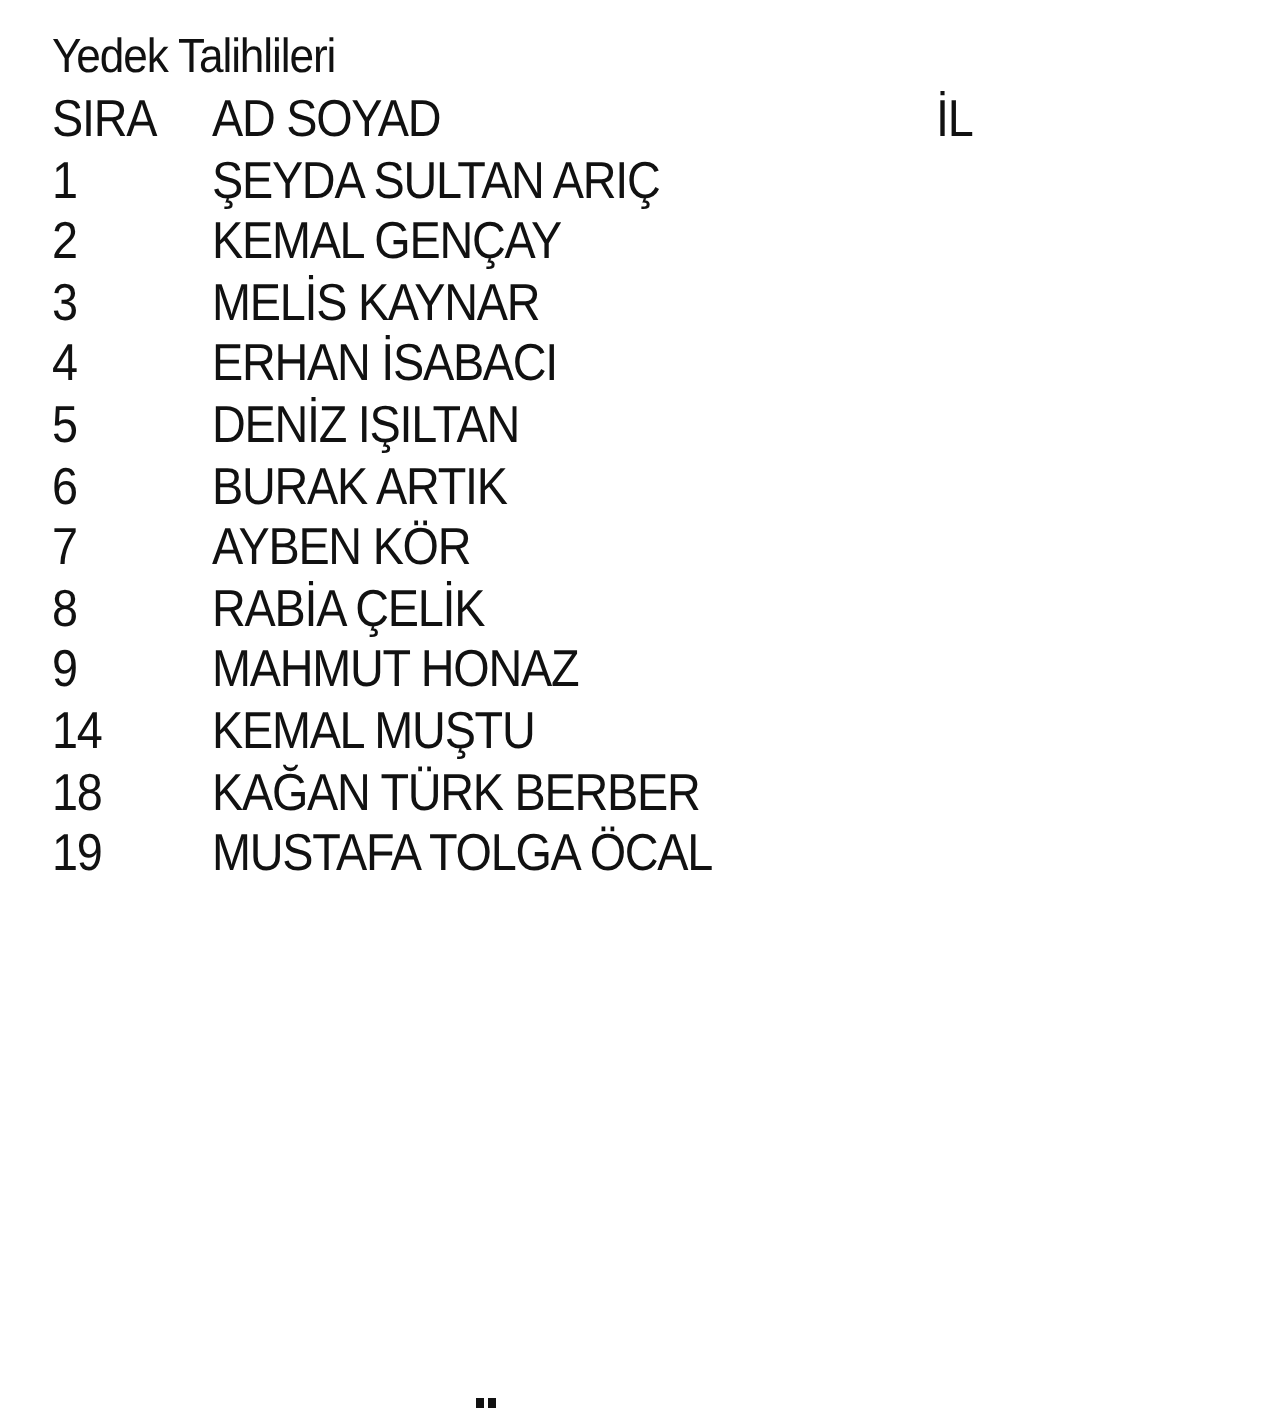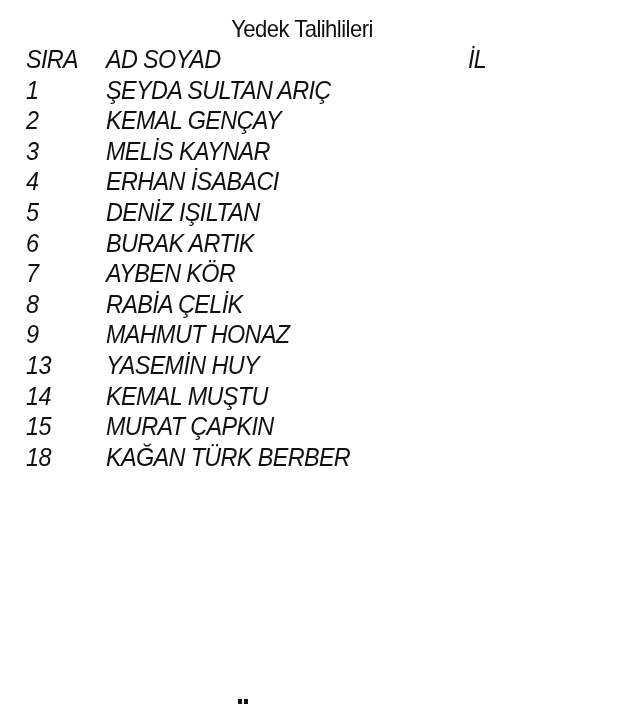--- a/index.html
+++ b/index.html
@@ -13,38 +13,36 @@
       overflow: hidden;
       position: relative;
       font-family: "Liberation Sans", sans-serif;
       color: #111111;
     }
     .doc {
       position: absolute;
       left: 26px;
       top: 14px;
       width: 600px;
-      text-align: center;
     }
     .title {
       font-size: 24px;
       line-height: 30px;
       height: 30px;
       letter-spacing: -0.6px;
       transform: scaleX(0.92);
       transform-origin: left center;
       white-space: nowrap;
     }
     .row {
       position: relative;
       height: 30.6px;
       line-height: 30.6px;
       font-size: 26px;
       white-space: nowrap;
-      font-style: italic;
     }
     .cell {
       position: absolute;
       top: 0;
       letter-spacing: -0.7px;
       transform: scaleX(0.9);
       transform-origin: left center;
     }
     .c-sira { left: 0; }
     .c-ad { left: 80px; }
@@ -116,37 +114,32 @@
     <span class="cell c-sira">8</span>
     <span class="cell c-ad">RABİA ÇELİK</span>
     <span class="cell c-il"></span>
   </div>
   <div class="row">
     <span class="cell c-sira">9</span>
     <span class="cell c-ad">MAHMUT HONAZ</span>
     <span class="cell c-il"></span>
   </div>
   <div class="row">
-    <span class="cell c-sira">13</span>
-    <span class="cell c-ad">YASEMİN HUY</span>
-    <span class="cell c-il"></span>
-  </div>
-  <div class="row">
     <span class="cell c-sira">14</span>
     <span class="cell c-ad">KEMAL MUŞTU</span>
     <span class="cell c-il"></span>
   </div>
   <div class="row">
-    <span class="cell c-sira">15</span>
-    <span class="cell c-ad">MURAT ÇAPKIN</span>
+    <span class="cell c-sira">18</span>
+    <span class="cell c-ad">KAĞAN TÜRK BERBER</span>
     <span class="cell c-il"></span>
   </div>
   <div class="row">
-    <span class="cell c-sira">18</span>
-    <span class="cell c-ad">KAĞAN TÜRK BERBER</span>
+    <span class="cell c-sira">19</span>
+    <span class="cell c-ad">MUSTAFA TOLGA ÖCAL</span>
     <span class="cell c-il"></span>
   </div>
 </div>
 
 <div class="partial">
   <span class="dot" style="left:2px;"></span>
   <span class="dot" style="left:8px;"></span>
 </div>
 
 </body></html>

